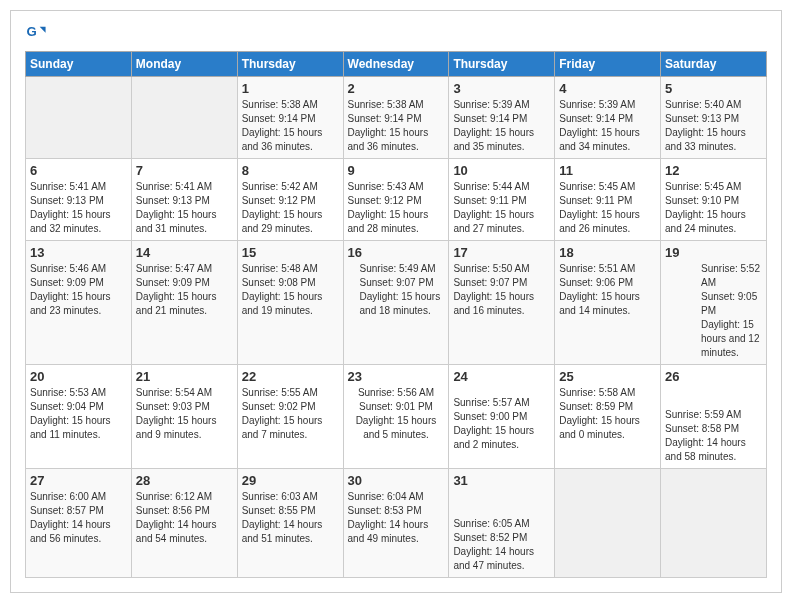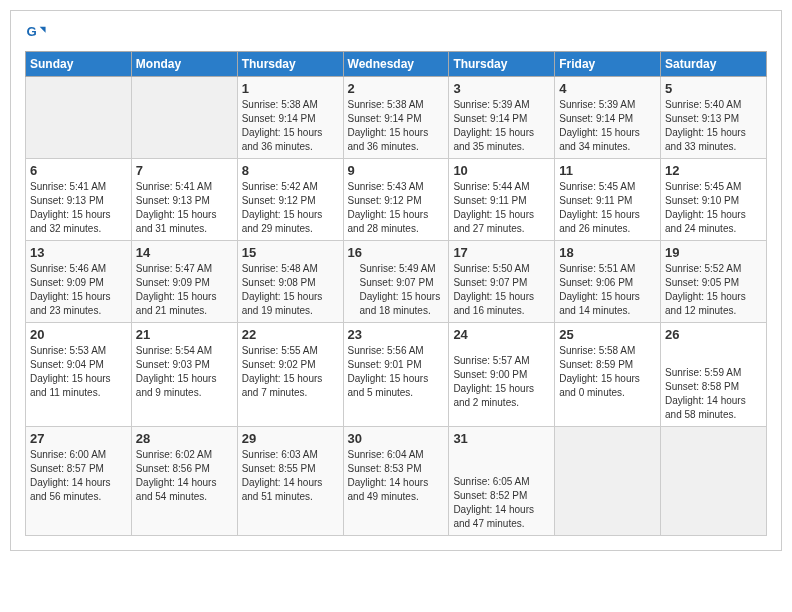--- a/index.html
+++ b/index.html
@@ -239,21 +239,21 @@
 Daylight: 15 hours and 16 minutes.</div>
           </td>
           <td>
             <span class="day-number">18</span>
             <div class="day-info" style="white-space: pre-line;">Sunrise: 5:51 AM
 Sunset: 9:06 PM
 Daylight: 15 hours and 14 minutes.</div>
           </td>
           <td>
             <span class="day-number">19</span>
-            <div class="day-info" style="white-space: pre-line;">Sunrise: 5:52 AM
+            <div class="day-info" style="white-space: pre-line; margin-left: 36px;">Sunrise: 5:52 AM
 Sunset: 9:05 PM
 Daylight: 15 hours and 12 minutes.</div>
           </td>
         </tr>
         <tr>
           <td>
             <span class="day-number">20</span>
             <div class="day-info" style="white-space: pre-line;">Sunrise: 5:53 AM
 Sunset: 9:04 PM
 Daylight: 15 hours and 11 minutes.</div>
@@ -265,21 +265,21 @@
 Daylight: 15 hours and 9 minutes.</div>
           </td>
           <td>
             <span class="day-number">22</span>
             <div class="day-info" style="white-space: pre-line;">Sunrise: 5:55 AM
 Sunset: 9:02 PM
 Daylight: 15 hours and 7 minutes.</div>
           </td>
           <td>
             <span class="day-number">23</span>
-            <div class="day-info" style="white-space: pre-line;">Sunrise: 5:56 AM
+            <div class="day-info" style="white-space: pre-line; text-align: center;">Sunrise: 5:56 AM
 Sunset: 9:01 PM
 Daylight: 15 hours and 5 minutes.</div>
           </td>
           <td>
             <span class="day-number">24</span>
             <div class="day-info" style="white-space: pre-line; margin-top: 12px;">Sunrise: 5:57 AM
 Sunset: 9:00 PM
 Daylight: 15 hours and 2 minutes.</div>
           </td>
           <td>
@@ -297,21 +297,21 @@
         </tr>
         <tr>
           <td>
             <span class="day-number">27</span>
             <div class="day-info" style="white-space: pre-line;">Sunrise: 6:00 AM
 Sunset: 8:57 PM
 Daylight: 14 hours and 56 minutes.</div>
           </td>
           <td>
             <span class="day-number">28</span>
-            <div class="day-info" style="white-space: pre-line;">Sunrise: 6:02 AM
+            <div class="day-info" style="white-space: pre-line;">Sunrise: 6:12 AM
 Sunset: 8:56 PM
 Daylight: 14 hours and 54 minutes.</div>
           </td>
           <td>
             <span class="day-number">29</span>
             <div class="day-info" style="white-space: pre-line;">Sunrise: 6:03 AM
 Sunset: 8:55 PM
 Daylight: 14 hours and 51 minutes.</div>
           </td>
           <td>

